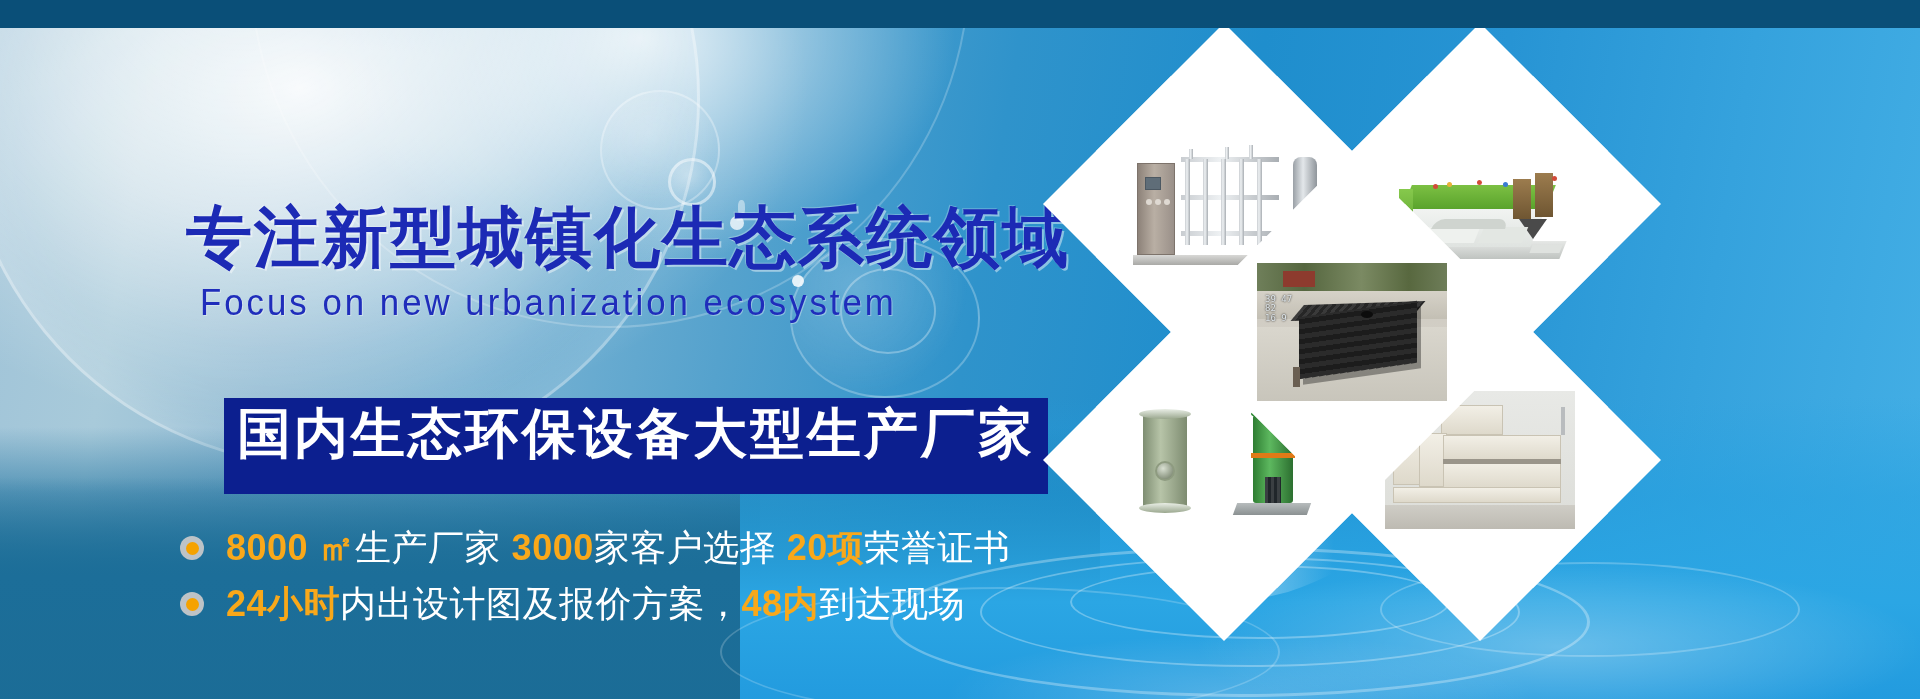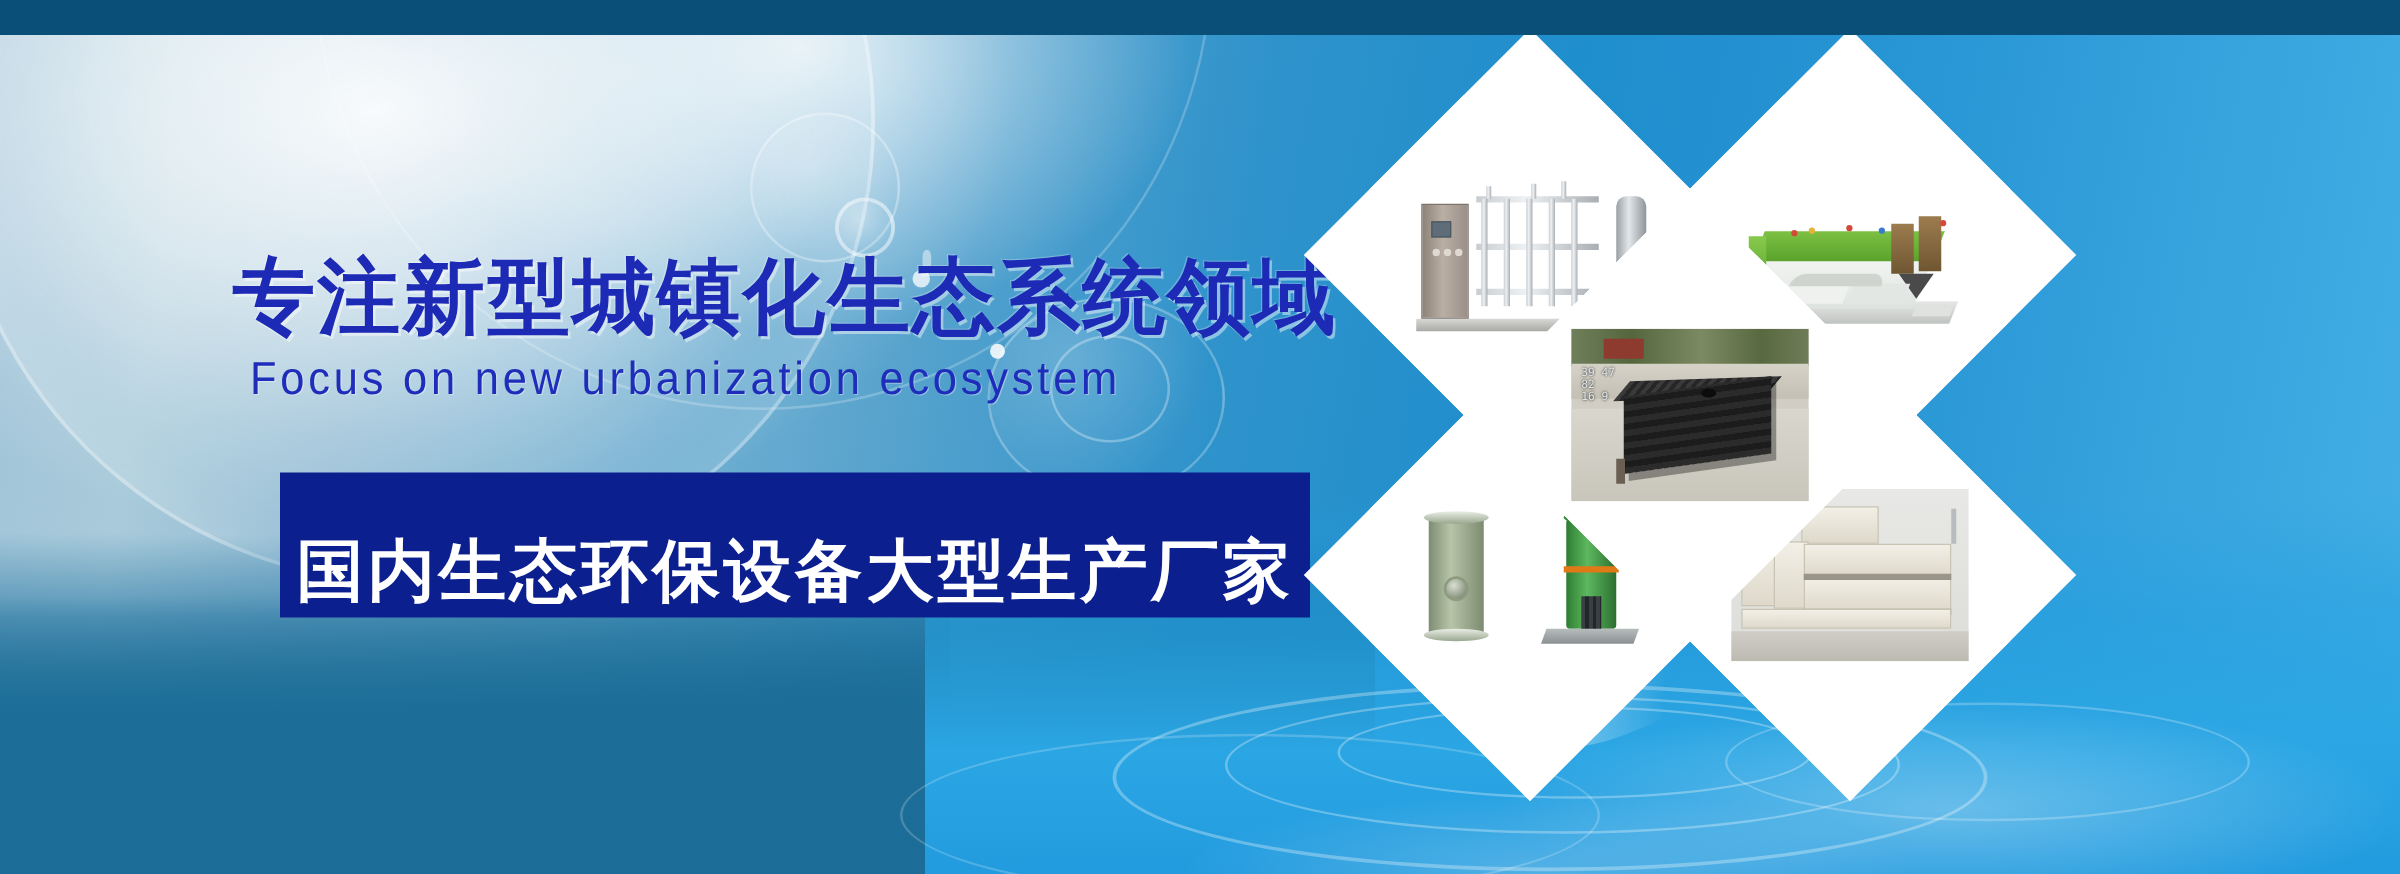--- a/index.html
+++ b/index.html
@@ -105,23 +105,23 @@
     text-shadow:2px 2px 0 rgba(255,255,255,.45), -1px -1px 0 rgba(255,255,255,.25);
   }
   .subline{
     position:absolute;left:200px;top:254px;
     font-size:37px;font-weight:500;color:#1f2dbb;
     letter-spacing:3.2px;white-space:nowrap;
     transform:scaleX(.94);transform-origin:left center;
     text-shadow:1px 1px 0 rgba(255,255,255,.35);
   }
   .navybox{
-    position:absolute;left:224px;top:350px;width:824px;height:116px;
+    position:absolute;left:224px;top:370px;width:824px;height:96px;
     background:#0c1f8f;
-    display:flex;align-items:flex-end;justify-content:center;
+    display:flex;align-items:flex-start;justify-content:center;
   }
   .navybox-text{
     font-size:54px;font-weight:bold;color:#ffffff;letter-spacing:3px;
     white-space:nowrap;
   }
   .bullets{position:absolute;left:180px;top:492px;}
   .bullet-row{display:flex;align-items:center;height:56px;white-space:nowrap;}
   .dot{
     width:24px;height:24px;border-radius:50%;
     background:#bdc3c7;display:flex;align-items:center;justify-content:center;
@@ -260,20 +260,37 @@
   <div class="left">
 
     <div class="headline">专注新型城镇化生态系统领域</div>
 
     <div class="subline">Focus on new urbanization ecosystem</div>
 
     <div class="navybox">
       <span class="navybox-text">国内生态环保设备大型生产厂家</span>
     </div>
 
+    <div class="bullets">
+
+      <div class="bullet-row">
+        <span class="dot">
+            <i></i>
+          </span>
+        <span class="btext"><span class="hi">8000 ㎡</span>生产厂家 <span class="hi">3000</span>家客户选择 <span class="hi">20项</span>荣誉证书</span>
+      </div>
+
+      <div class="bullet-row">
+        <span class="dot">
+            <i></i>
+          </span>
+        <span class="btext"><span class="hi">24小时</span>内出设计图及报价方案，<span class="hi">48内</span>到达现场</span>
+      </div>
+
+    </div>
   </div>
 
   <div class="diamonds">
 
     <div class="dia d-tl">
       <div class="dia-inner">
         <div class="art">
           <div class="a1-base"></div>
           <div class="a1-cab"></div>
           <div class="a1-scr"></div>

